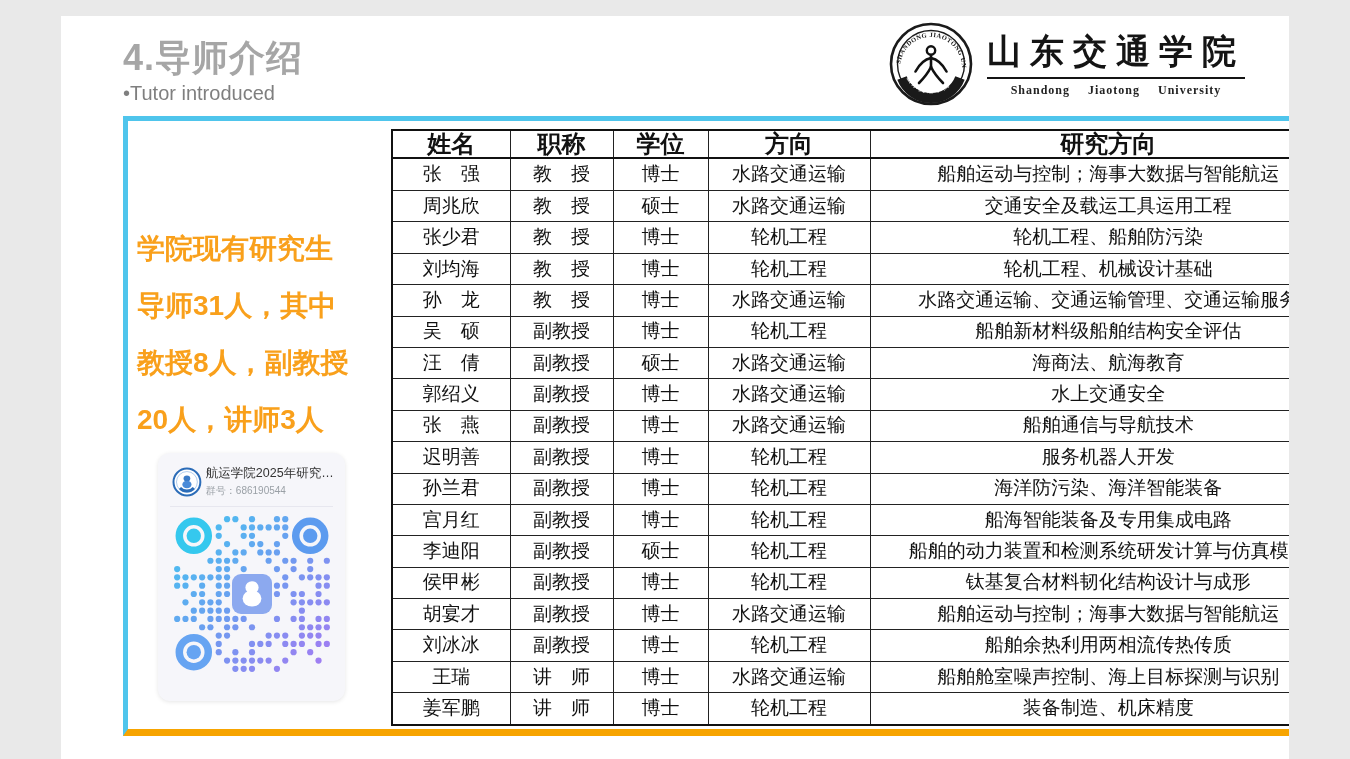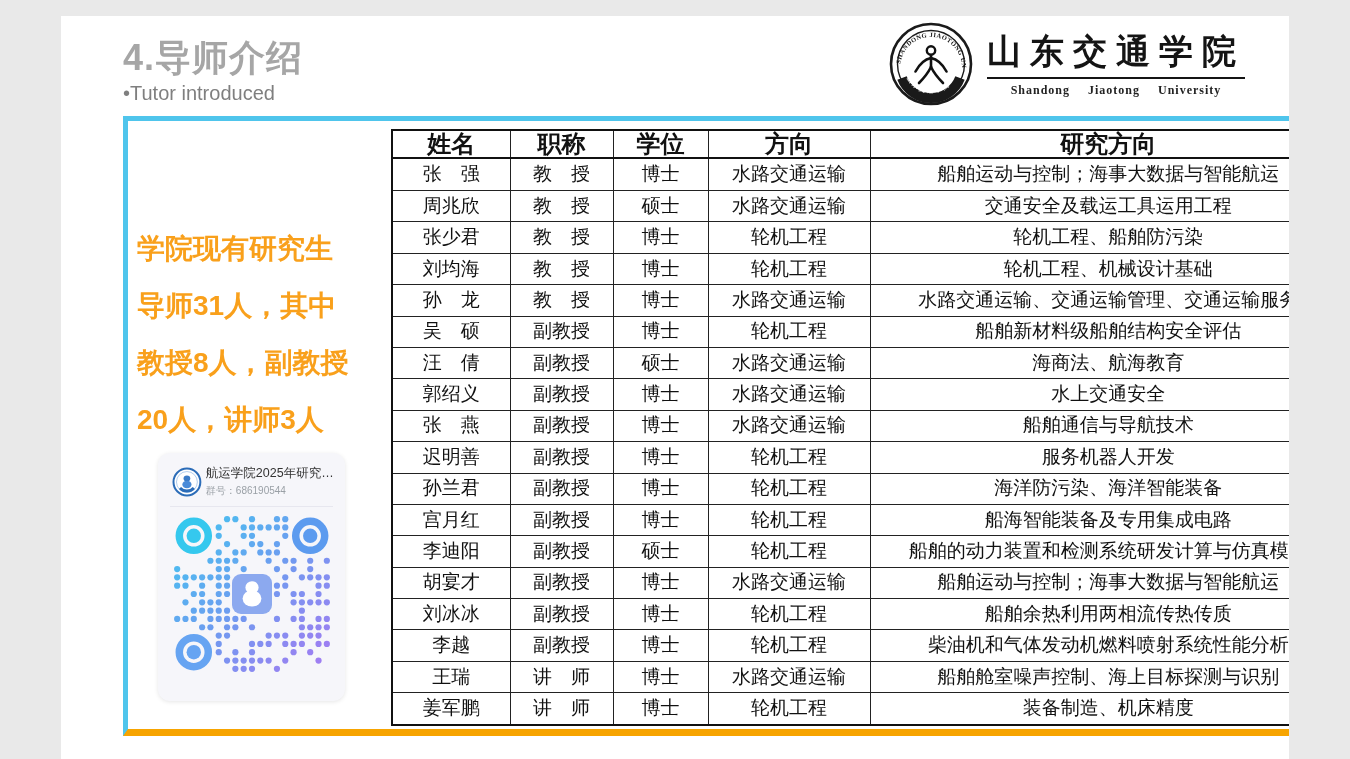--- a/index.html
+++ b/index.html
@@ -410,39 +410,39 @@
           <td>船海智能装备及专用集成电路</td>
         </tr>
         <tr>
           <td>李迪阳</td>
           <td>副教授</td>
           <td>硕士</td>
           <td>轮机工程</td>
           <td>船舶的动力装置和检测系统研发计算与仿真模拟</td>
         </tr>
         <tr>
+          <td>侯甲彬</td>
+          <td>副教授</td>
+          <td>博士</td>
+          <td>轮机工程</td>
+          <td>钛基复合材料韧化结构设计与成形</td>
+        </tr>
+        <tr>
           <td>胡宴才</td>
           <td>副教授</td>
           <td>博士</td>
           <td>水路交通运输</td>
           <td>船舶运动与控制；海事大数据与智能航运</td>
         </tr>
         <tr>
           <td>刘冰冰</td>
           <td>副教授</td>
           <td>博士</td>
           <td>轮机工程</td>
           <td>船舶余热利用两相流传热传质</td>
-        </tr>
-        <tr>
-          <td>李越</td>
-          <td>副教授</td>
-          <td>博士</td>
-          <td>轮机工程</td>
-          <td>柴油机和气体发动机燃料喷射系统性能分析</td>
         </tr>
         <tr>
           <td>王瑞</td>
           <td>讲　师</td>
           <td>博士</td>
           <td>水路交通运输</td>
           <td>船舶舱室噪声控制、海上目标探测与识别</td>
         </tr>
         <tr>
           <td>姜军鹏</td>

